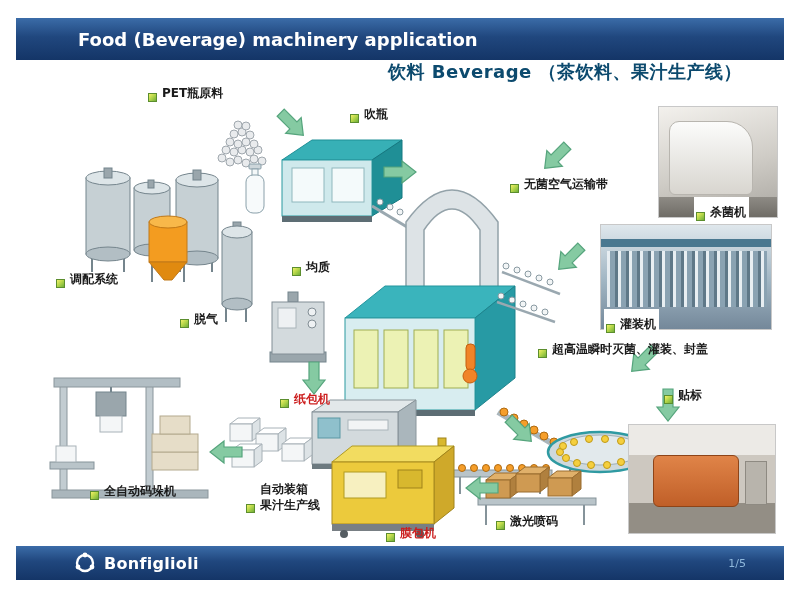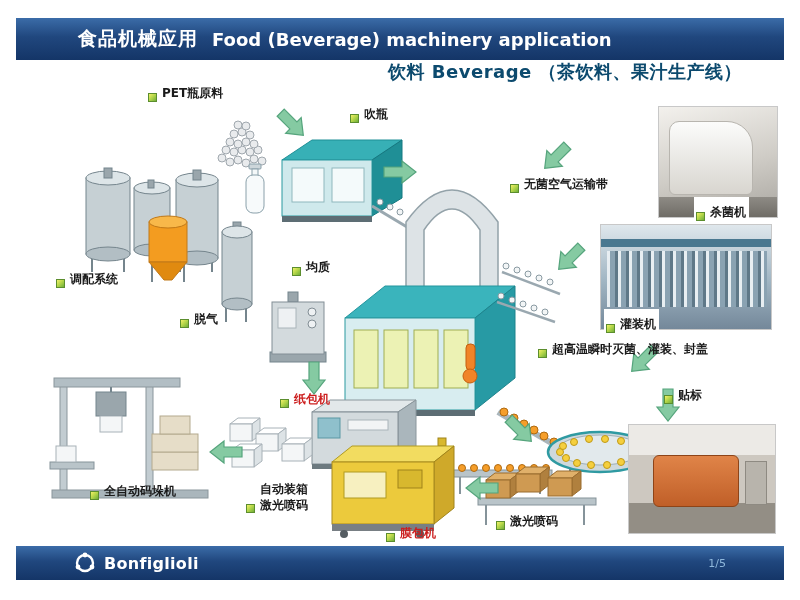--- a/index.html
+++ b/index.html
@@ -4,21 +4,21 @@
 <style>
   *{margin:0;padding:0;box-sizing:border-box}
   html,body{width:800px;height:600px}
   body{font-family:"DejaVu Sans","Liberation Sans",sans-serif;background:#fff;position:relative;overflow:hidden}
   .slide{position:absolute;inset:0;background:#fff}
   .bar{position:absolute;left:16px;width:768px;z-index:5;
        background:linear-gradient(180deg,#3b6ca8 0%,#20477e 45%,#143567 100%)}
   .header{top:18px;height:42px;display:flex;align-items:center;padding-left:62px;gap:14px}
   .title-zh{color:#fff;font-size:19px;font-weight:bold;letter-spacing:1px}
   .title-en{color:#fff;font-size:18px;font-weight:bold}
-  .footer{top:546px;height:34px;display:flex;align-items:center;padding:0 58px 0 58px}
+  .footer{top:546px;height:34px;display:flex;align-items:center;padding:0 38px 0 58px}
   .brand{color:#fff;font-size:16px;font-weight:bold;margin-left:8px;letter-spacing:.3px}
   .page-num{margin-left:auto;color:#8fb8dc;font-size:11px}
   .subtitle{position:absolute;left:388px;top:60px;z-index:2;font-size:18px;font-weight:600;
             color:#0c4a6e;letter-spacing:.5px}
   .diagram-svg{position:absolute;left:0;top:0;z-index:1}
   .photo{position:absolute;z-index:3;border:1px solid #c8c8c8;overflow:hidden}
   .lbl{position:absolute;display:flex;align-items:flex-end;z-index:4;font-size:12px;
        font-weight:bold;color:#1a1a1a;line-height:1.3}
   .lbl .bullet{width:9px;height:9px;margin:2px 5px 0 0;flex:0 0 9px;
        background:linear-gradient(135deg,#f2f06a 0%,#b8d84a 45%,#6fae3a 100%);border:1px solid #5c8e2e}
@@ -379,40 +379,39 @@
     </div>
 
   <div class="lbl red" style="left:280px;top:392px">
     <span class="bullet"></span>
     <span class="lbl-t">纸包机</span>
     </div>
 
   <div class="lbl" style="left:246px;top:482px">
     <span class="bullet"></span>
     <span class="lbl-t">自动装箱
-激光喷码</span>
+果汁生产线</span>
     </div>
 
   <div class="lbl red" style="left:386px;top:526px">
     <span class="bullet"></span>
     <span class="lbl-t">膜包机</span>
     </div>
 
   <div class="lbl" style="left:496px;top:514px">
     <span class="bullet"></span>
     <span class="lbl-t">激光喷码</span>
     </div>
 
   <div class="lbl" style="left:90px;top:484px">
     <span class="bullet"></span>
     <span class="lbl-t">全自动码垛机</span>
     </div>
 
   <div class="bar header">
-    <span class="title-zh">食品机械应用</span>
     <span class="title-en">Food (Beverage) machinery application</span>
   </div>
 
   <div class="bar footer">
     <svg width="22" height="22" viewBox="0 0 22 22">
       <circle cx="11" cy="11" r="8" fill="none" stroke="#ffffff" stroke-width="2.4"></circle>
       <circle cx="11" cy="3" r="2.4" fill="#ffffff"></circle>
       <circle cx="4" cy="15" r="2.4" fill="#ffffff"></circle>
       <circle cx="18" cy="15" r="2.4" fill="#ffffff"></circle>
     </svg>

